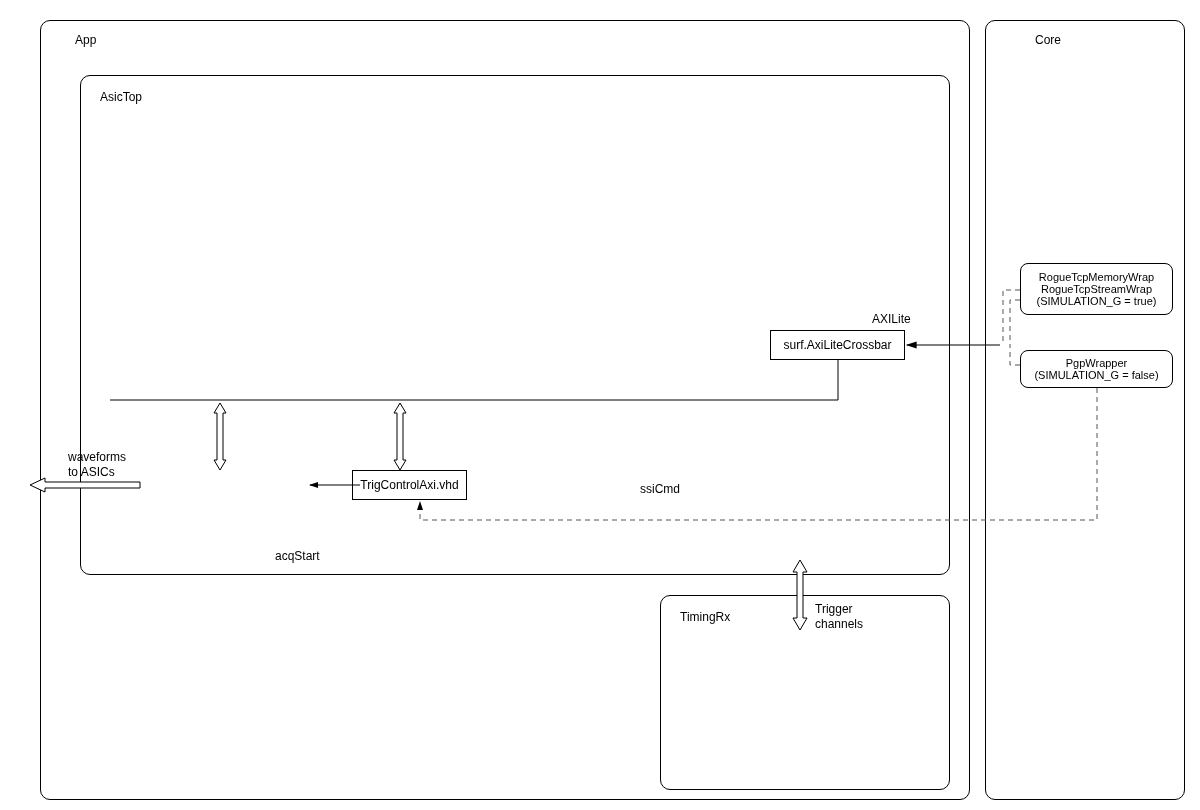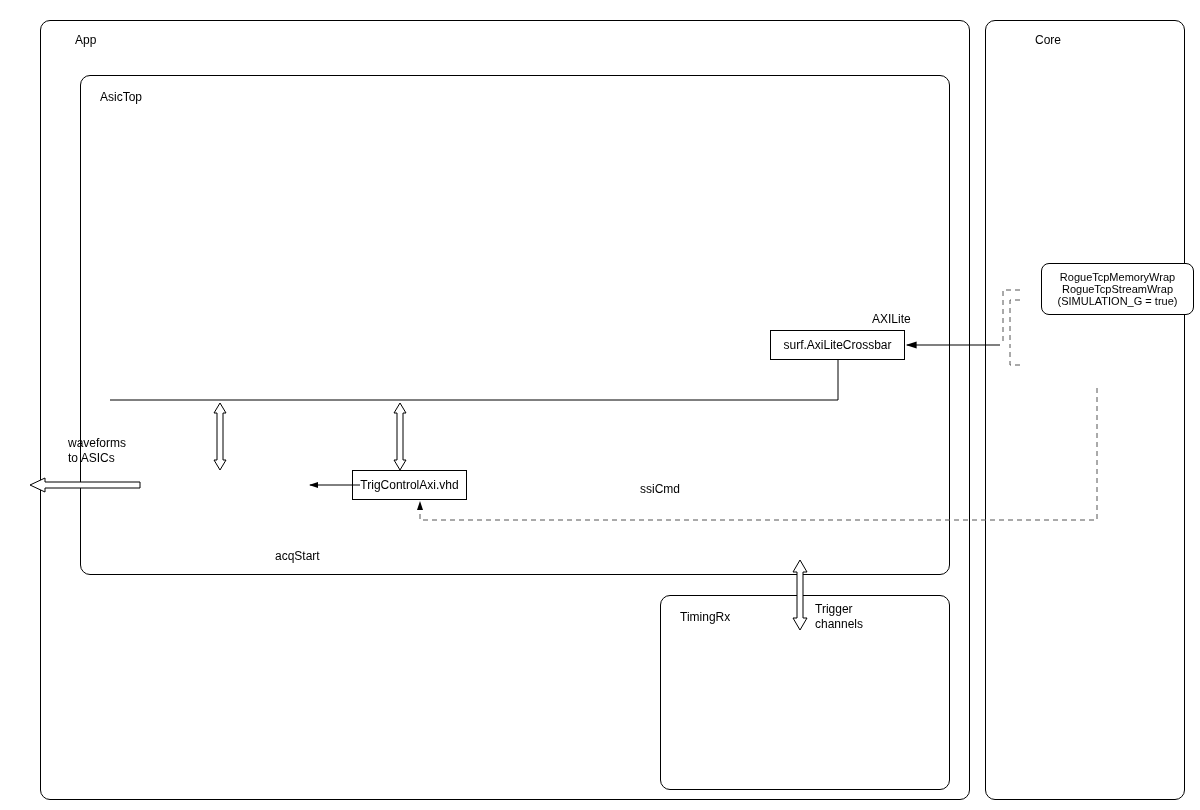--- a/index.html
+++ b/index.html
@@ -57,43 +57,47 @@
 
   <div class="box" style="left:985px; top:20px; width:200px; height:780px;"></div>
   <div class="label" style="left:1035px; top:33px;">Core</div>
 
   <div class="box" style="left:80px; top:75px; width:870px; height:500px;"></div>
   <div class="label" style="left:100px; top:90px;">AsicTop</div>
 
   <div class="box" style="left:660px; top:595px; width:290px; height:195px;"></div>
   <div class="label" style="left:680px; top:610px;">TimingRx</div>
 
-  <div class="small-box small-box-rounded" style="left:1020px; top:263px; width:153px; height:52px; font-size:11px;margin-left:21px;">
+  <div class="small-box small-box-rounded" style="left:1020px; top:263px; width:153px; height:52px; font-size:11px;">
     <span style="white-space:pre;">RogueTcpMemoryWrap
 RogueTcpStreamWrap
 (SIMULATION_G = true)</span>
   </div>
 
+  <div class="small-box small-box-rounded" style="left:1020px; top:350px; width:153px; height:38px; font-size:11px;">
+    <span style="white-space:pre;">PgpWrapper
+(SIMULATION_G = false)</span>
+  </div>
 
   <div class="small-box" style="left:770px; top:330px; width:135px; height:30px;text-align:right;">
     <span>surf.AxiLiteCrossbar</span>
   </div>
 
 
   <div class="small-box" style="left:352px; top:470px; width:115px; height:30px;">
     <span>TrigControlAxi.vhd</span>
   </div>
 
   <div class="label" style="left:872px; top:312px;">AXILite</div>
 
   <div class="label" style="left:640px; top:482px;">ssiCmd</div>
 
   <div class="label" style="left:275px; top:505px;margin-top:44px;">acqStart</div>
 
-  <div class="label" style="left:68px; top:436px; text-align:left;">waveforms
+  <div class="label" style="left:68px; top:450px; text-align:left;">waveforms
 to ASICs</div>
 
   <div class="label" style="left:815px; top:602px;">Trigger
 channels</div>
 
   <svg class="overlay">
     <defs>
       <marker id="arrow" markerWidth="10" markerHeight="10" refX="8" refY="3" orient="auto" markerUnits="strokeWidth">
         <path d="M0,0 L0,6 L9,3 z" fill="#000"></path>
       </marker>

